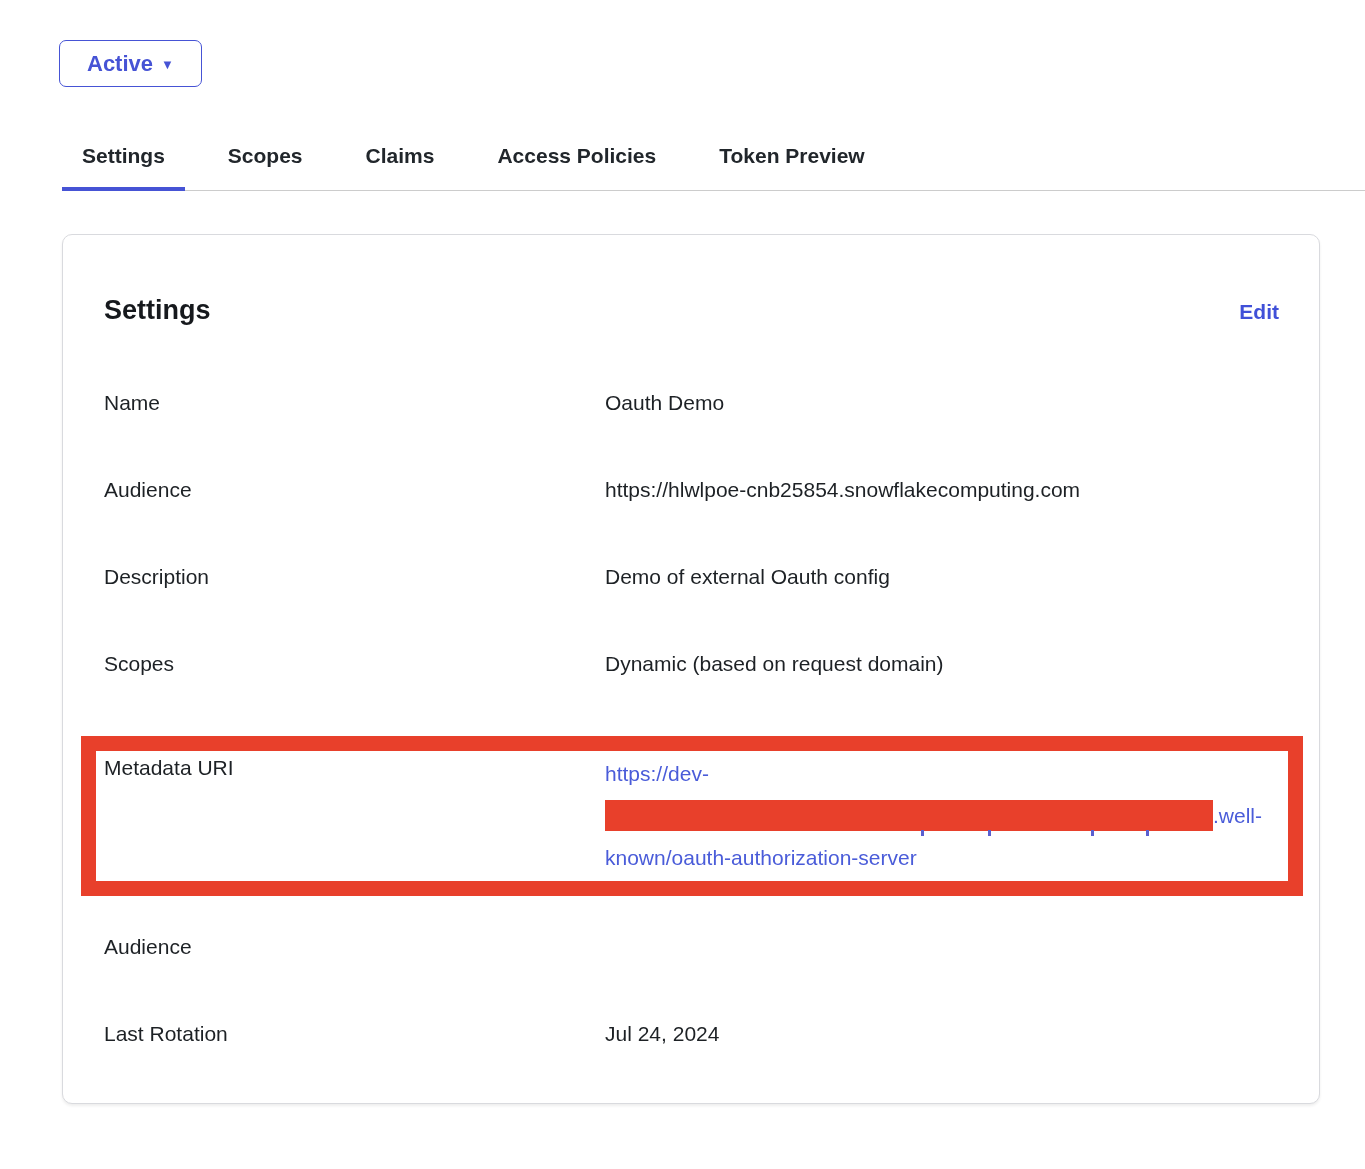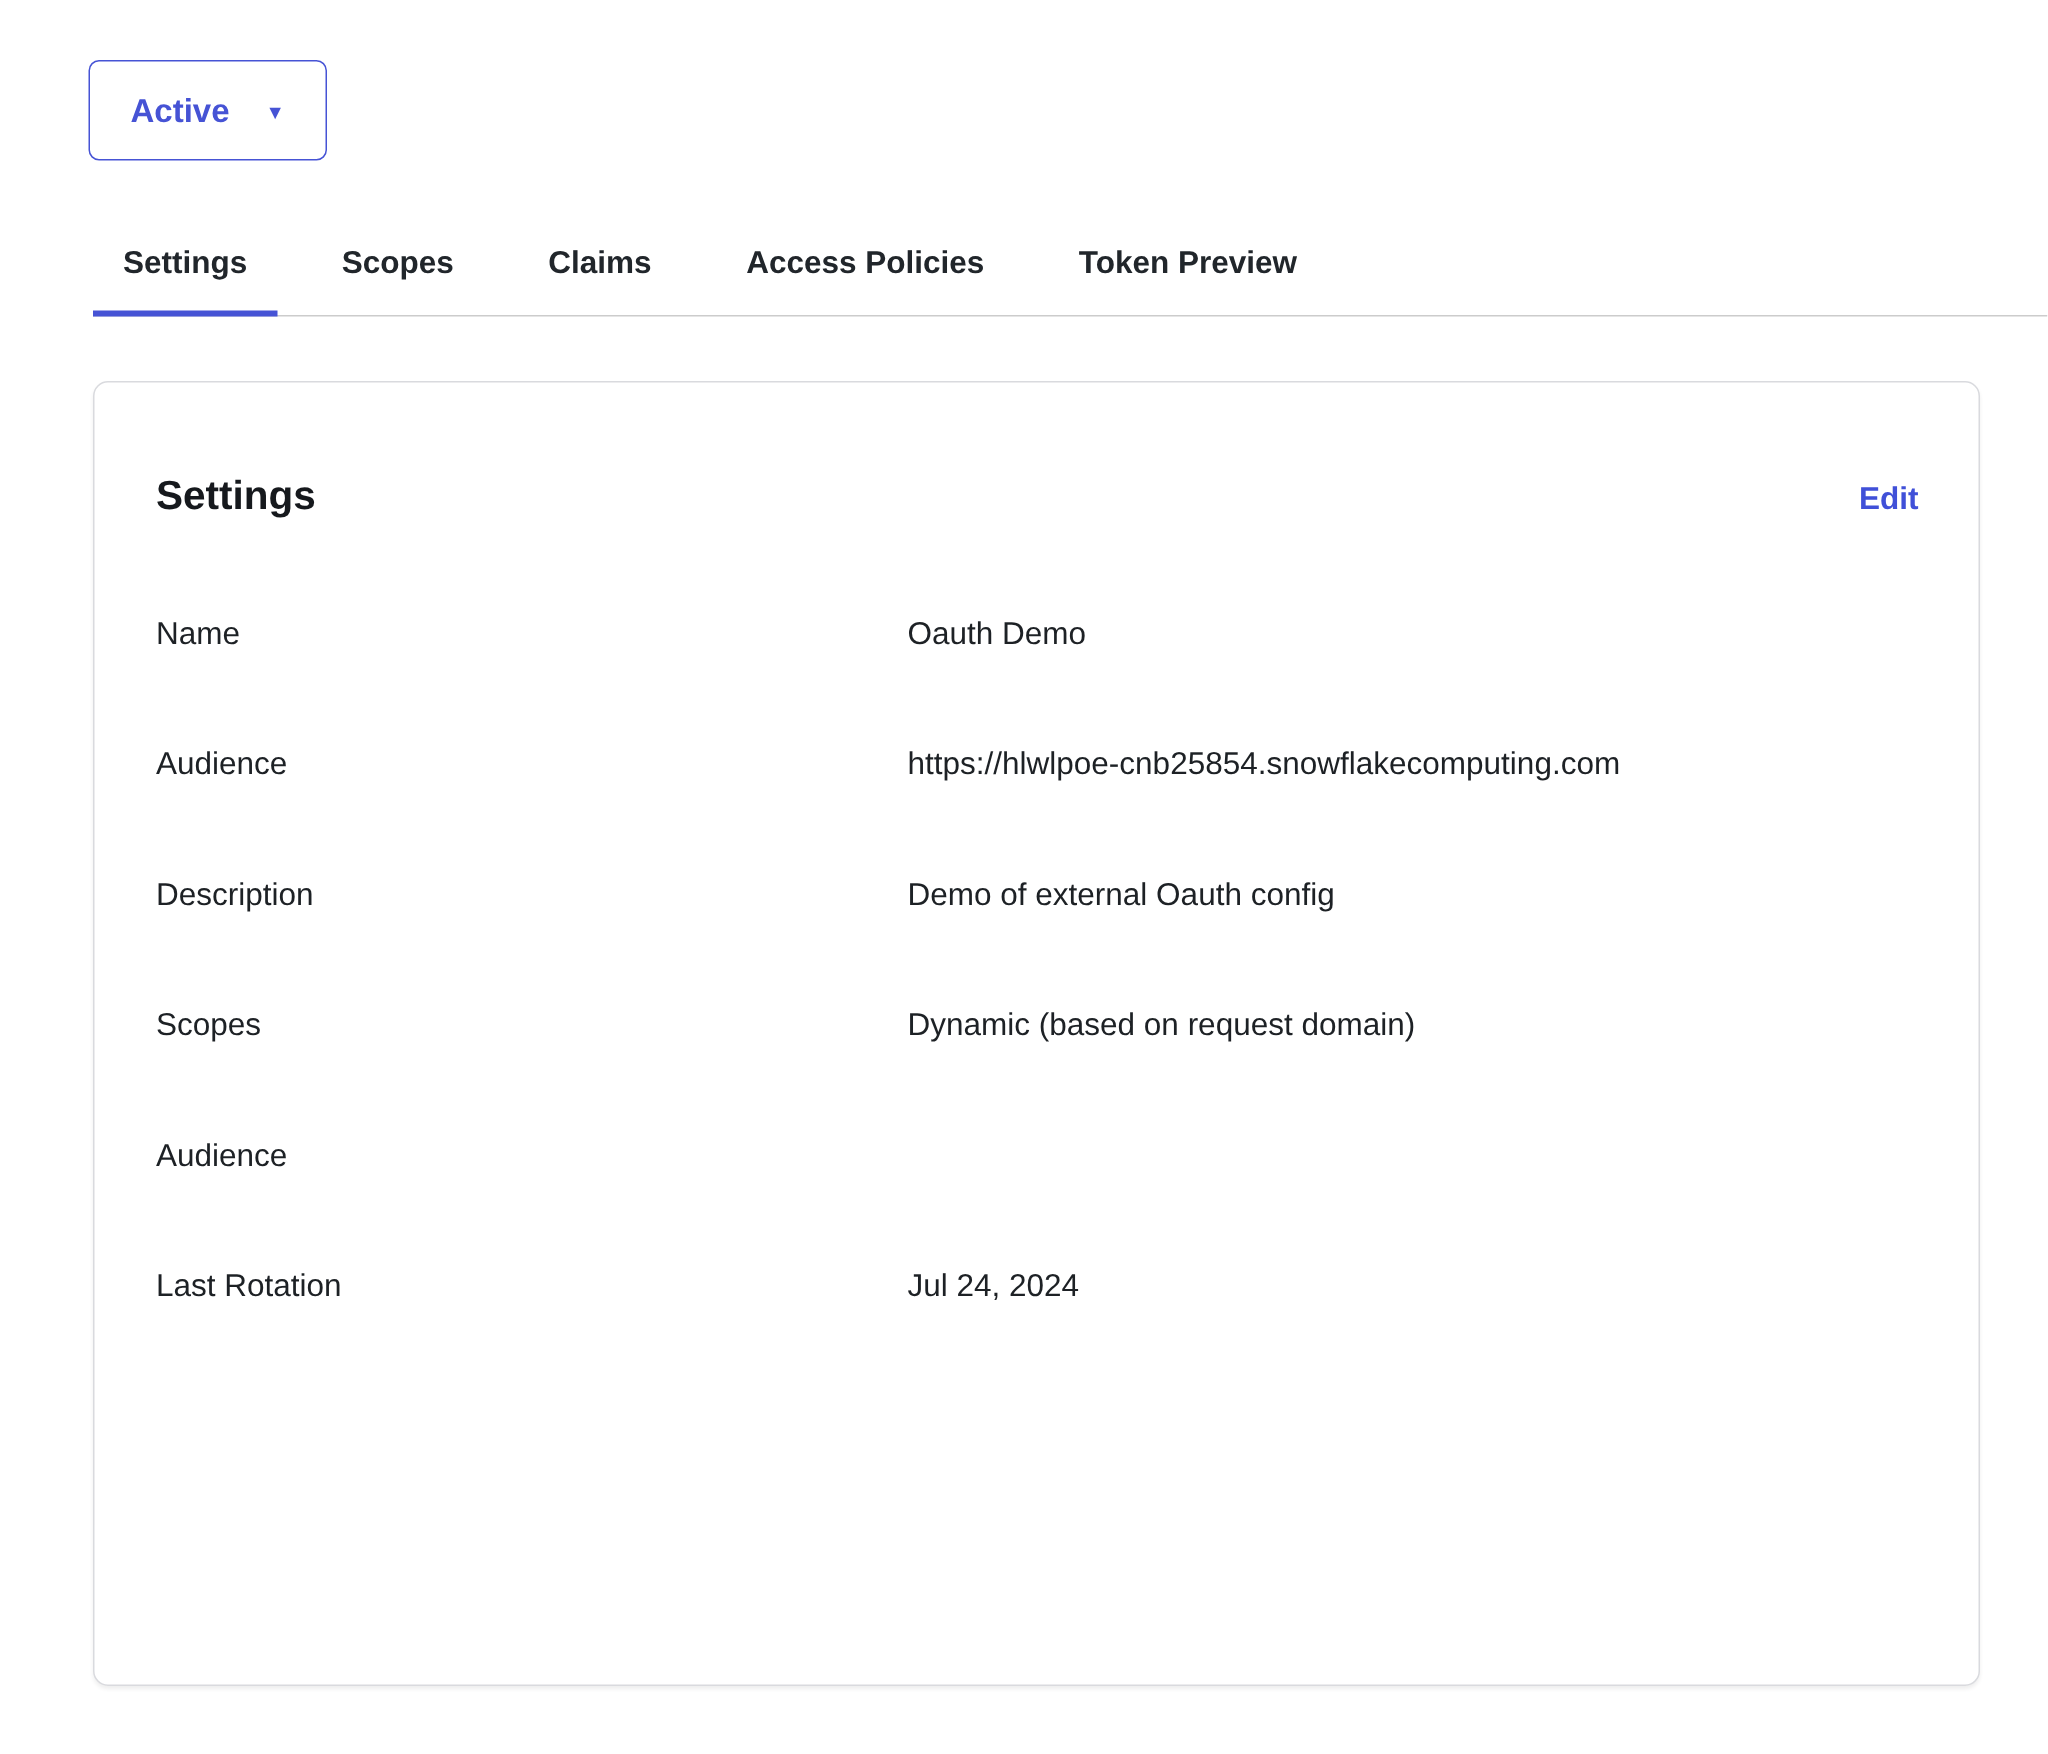--- a/index.html
+++ b/index.html
@@ -8,23 +8,23 @@
     background: #ffffff;
     font-family: "Liberation Sans", sans-serif;
     color: #1d2125;
     overflow: hidden;
   }
 
   
   .status-btn {
     display: inline-flex;
     align-items: center;
-    gap: 24px;
+    gap: 8px;
     margin: 40px 0 0 59px;
-    height: 67px;
+    height: 47px;
     padding: 0 27px;
     border: 1.5px solid #4653d5;
     border-radius: 7px;
     background: #fff;
     color: #4653d5;
     font-size: 22px;
     font-weight: 700;
     cursor: pointer;
   }
   .status-btn .caret { font-size: 13px; line-height: 1; transform: translateY(1px); }
@@ -170,20 +170,32 @@
     <div class="row">
       <div class="label">Description</div>
       <div class="value">Demo of external Oauth config</div>
     </div>
 
     <div class="row">
       <div class="label">Scopes</div>
       <div class="value">Dynamic (based on request domain)</div>
     </div>
 
+    <div class="row-highlight">
+      <div class="row">
+        <div class="label">Metadata URI</div>
+        <div class="value link-block">
+          <div><a>https://dev-</a></div>
+          <div>
+            <span class="redaction"><span class="desc desc-1"></span><span class="desc desc-2"></span><span class="desc desc-3"></span><span class="desc desc-4"></span></span><a>.well-</a>
+          </div>
+          <div><a>known/oauth-authorization-server</a></div>
+        </div>
+      </div>
+    </div>
 
     <div class="row">
       <div class="value">Audience</div>
     </div>
 
     <div class="row">
       <div class="label">Last Rotation</div>
       <div class="value">Jul 24, 2024</div>
     </div>
 

